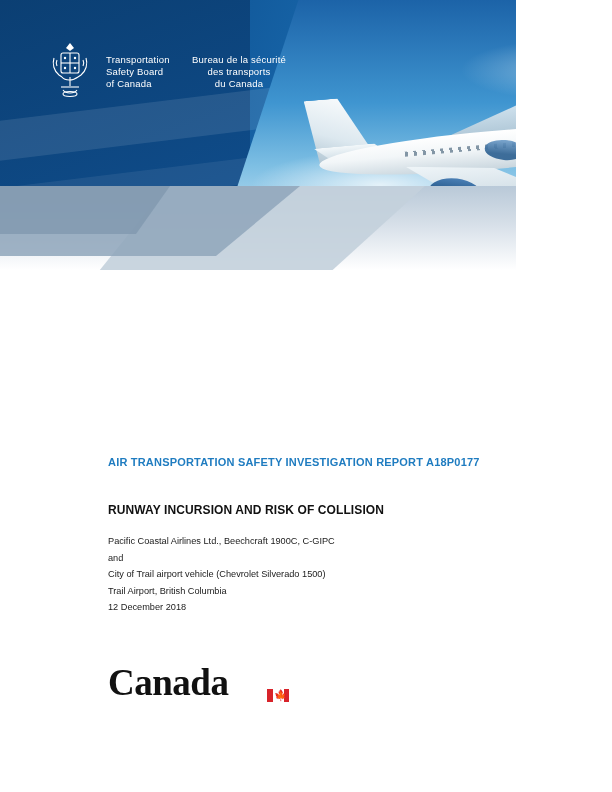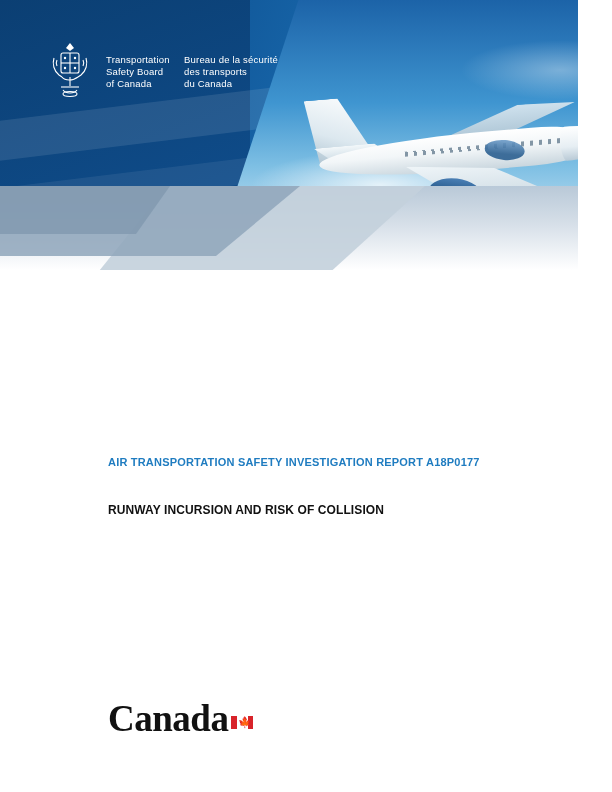--- a/index.html
+++ b/index.html
@@ -13,21 +13,21 @@
     font-family: "Liberation Sans", sans-serif;
     position: relative;
     overflow: hidden;
   }
 
   
   .banner {
     position: absolute;
     left: 0;
     top: 0;
-    width: 578px;
+    width: 516px;
     height: 270px;
     overflow: hidden;
     background: #ffffff;
   }
   .banner-blue-base {
     position: absolute;
     left: 0; top: 0;
     width: 612px;
     height: 190px;
     background: linear-gradient(110deg, #0d4c87 0%, #125a9c 35%, #1a6cb0 60%, #2a86c6 100%);
@@ -223,21 +223,21 @@
     position: relative;
   }
   .tsb-text-col {
     color: #ffffff;
     font-size: 9.5px;
     line-height: 12px;
     letter-spacing: 0.2px;
     white-space: pre-line;
   }
   .tsb-text-en { width: 72px; }
-  .tsb-text-fr { width: 110px; }
+  .tsb-text-fr { width: 110px; text-align: center; }
   .tsb-text-group {
     display: flex;
     gap: 6px;
     padding-top: 14px;
   }
 
   
   .content {
     position: absolute;
     left: 108px;
@@ -264,23 +264,24 @@
     color: #1a1a1a;
     font-size: 9.2px;
     line-height: 16.5px;
   }
   .doc-details div { white-space: pre; }
 
   
   .canada-wordmark {
     position: absolute;
     left: 108px;
-    top: 700px;
+    top: 664px;
     display: flex;
-    align-items: center;
+    align-items: flex-end;
+    gap: 36px;
   }
   .canada-text {
     font-family: "Liberation Serif", serif;
     font-size: 37px;
     font-weight: bold;
     color: #111111;
     letter-spacing: -0.5px;
     line-height: 38px;
   }
   .canada-flag {
@@ -379,20 +380,27 @@
 des transports
 du Canada</div>
     </div>
   </div>
 </div>
 
 <div class="content">
   <div class="doc-title">AIR TRANSPORTATION SAFETY
 INVESTIGATION REPORT A18P0177</div>
   <div class="doc-subtitle">RUNWAY INCURSION AND RISK OF COLLISION</div>
+  <div class="doc-details">
+    <div>Pacific Coastal Airlines Ltd., Beechcraft 1900C, C-GIPC</div>
+    <div>and</div>
+    <div>City of Trail airport vehicle (Chevrolet Silverado 1500)</div>
+    <div>Trail Airport, British Columbia</div>
+    <div>12 December 2018</div>
+  </div>
 </div>
 
 <div class="canada-wordmark">
   <span class="canada-text">Canada</span>
   <span class="canada-flag">
     <span class="flag-bar-l"></span>
     <span class="flag-bar-r"></span>
     <span class="flag-leaf">🍁</span>
   </span>
 </div>

